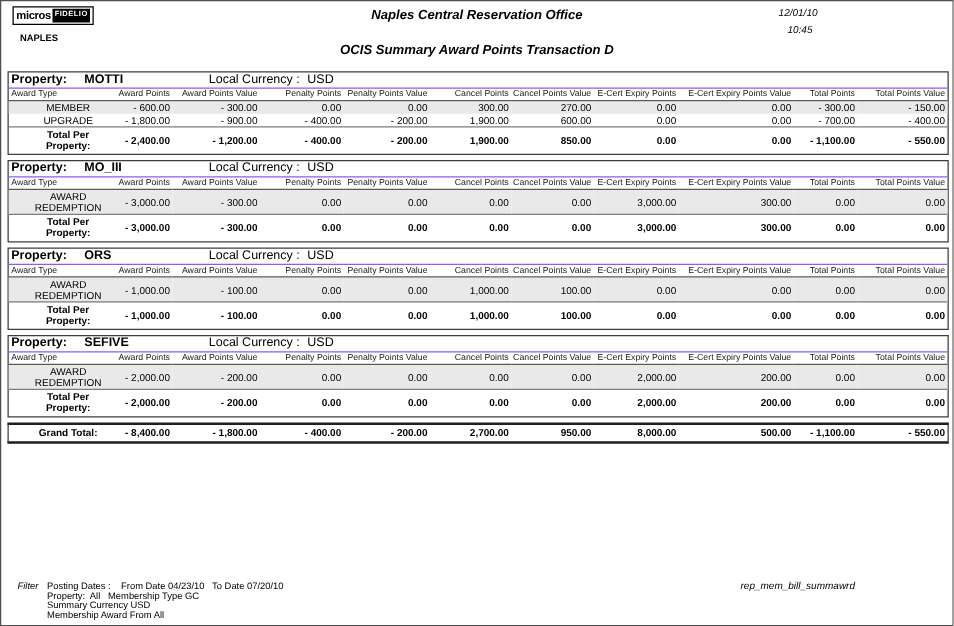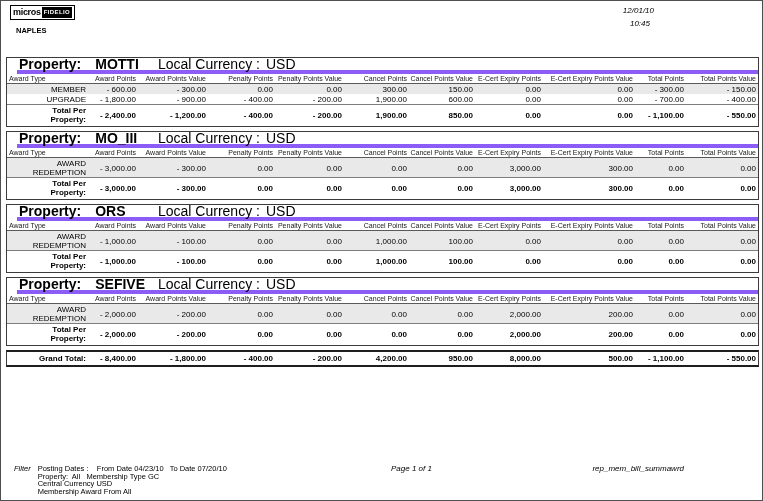--- a/index.html
+++ b/index.html
@@ -19,33 +19,33 @@
                  font-size:10.5px; font-style:italic; font-weight:bold; }
   .rdate { position:absolute; top:5px; right:108px; font-size:8px; font-style:italic; }
   .rtime { position:absolute; top:18px; right:112px; font-size:8px; font-style:italic; }
   .report-title { position:absolute; top:33px; left:0; right:0; text-align:center;
                   font-size:10.5px; font-style:italic; font-weight:bold; }
   
   .content { position:absolute; top:56px; left:5px; width:753px; }
   .section { border:1px solid #3c3c3c; margin-bottom:4px; background:#fff; }
   .grand { border:1px solid #3c3c3c; border-top:2px solid #1e1e1e;
            border-bottom:2px solid #1e1e1e; margin-top:1px; }
-  .prop-row { position:relative; font-size:14px; line-height:10px;
-              padding:1px 2px; border-bottom:4px solid #8b5cf6;margin-left:10px; }
+  .prop-row { position:relative; font-size:10px; line-height:10px;
+              padding:1px 2px; border-bottom:1px solid #8b5cf6; }
   .b { font-weight:bold; }
   .pname { margin-left:14px; }
-  .currency { position:absolute; left:141px; top:1px; font-weight:normal; }
+  .currency { position:absolute; left:160px; top:1px; font-weight:normal; }
   .cval { margin-left:6px; }
   table.grid { border-collapse:collapse; table-layout:fixed; width:751px; }
   table.grid th { font-size:7px; font-weight:normal; color:#1a1a1a; text-align:right;
                   padding:1px 2px 1px 0; border-bottom:1px solid #5a5a5a;
                   white-space:nowrap; overflow:hidden; }
   table.grid th.award { text-align:left; padding-left:2px; }
   table.grid td { font-size:8px; line-height:9px; text-align:right; padding:1px 2px 0 0; }
-  table.grid td.award { text-align:right; padding-left:16px; white-space:pre-line; }
+  table.grid td.award { text-align:center; padding-left:16px; white-space:pre-line; }
   tr.stripe { background:#e9e9e9; }
   tr.total td { border-top:1px solid #7d7d7d; font-weight:bold; padding-top:1px; padding-bottom:2px; }
   tr.grandrow td { font-weight:bold; padding-top:2px; padding-bottom:2px; }
   
   .filter-block { position:absolute; left:13px; bottom:5px; display:flex; gap:7px;
                   font-size:7.5px; line-height:7.5px; }
   .filter-label { font-style:italic; }
   .filter-lines div { white-space:pre; }
   .page-info { position:absolute; bottom:27px; left:60px; right:0; text-align:center;
                font-size:8px; font-style:italic; }
@@ -54,22 +54,24 @@
 </head>
 <body>
 
 <div class="page">
 
   <div class="logo">
     <span class="logo-micros">micros</span>
     <span class="logo-fidelio">FIDELIO</span>
   </div>
   <div class="site-name">NAPLES</div>
+  <div class="office-name">Naples Central Reservation Office</div>
   <div class="rdate">12/01/10</div>
   <div class="rtime">10:45</div>
+  <div class="report-title">OCIS Summary Award Points Transaction D</div>
 
   <div class="content">
       <div class="section">
         <div class="prop-row"><span class="b">Property:</span><span class="b pname">MOTTI</span><span class="currency"><span>Local Currency :</span><span class="cval">USD</span></span></div>
         <table class="grid">
           <colgroup>
             <col style="width: 81px;">
             <col style="width: 50px;">
             <col style="width: 70px;">
             <col style="width: 67px;">
@@ -97,21 +99,21 @@
             </tr>
           </thead>
           <tbody>
             <tr class="stripe">
               <td class="award">MEMBER</td>
               <td>- 600.00</td>
               <td>- 300.00</td>
               <td>0.00</td>
               <td>0.00</td>
               <td>300.00</td>
-              <td>150.00</td>
+              <td>270.00</td>
               <td>0.00</td>
               <td>0.00</td>
               <td>- 300.00</td>
               <td>- 150.00</td>
             </tr>
             <tr>
               <td class="award">UPGRADE</td>
               <td>- 1,800.00</td>
               <td>- 900.00</td>
               <td>- 400.00</td>
@@ -340,37 +342,36 @@
             <col style="width: 51px;">
             <col style="width: 72px;">
           </colgroup>
           <tbody>
             <tr class="grandrow">
               <td class="award">Grand Total:</td>
               <td>- 8,400.00</td>
               <td>- 1,800.00</td>
               <td>- 400.00</td>
               <td>- 200.00</td>
-              <td>4,200.00</td>
+              <td>2,700.00</td>
               <td>950.00</td>
               <td>8,000.00</td>
               <td>500.00</td>
               <td>- 1,100.00</td>
               <td>- 550.00</td>
             </tr>
           </tbody>
         </table>
       </div>
     </div>
 
   <div class="filter-block">
     <div class="filter-label">Filter</div>
     <div class="filter-lines">
         <div>Posting Dates :    From Date 04/23/10   To Date 07/20/10</div>
         <div>Property:  All   Membership Type GC</div>
-        <div>Central Currency USD</div>
+        <div>Summary Currency USD</div>
         <div>Membership Award From All</div>
       </div>
   </div>
-  <div class="page-info">Page 1 of 1</div>
   <div class="report-id">rep_mem_bill_summawrd</div>
 
 </div>
 
 </body></html>

